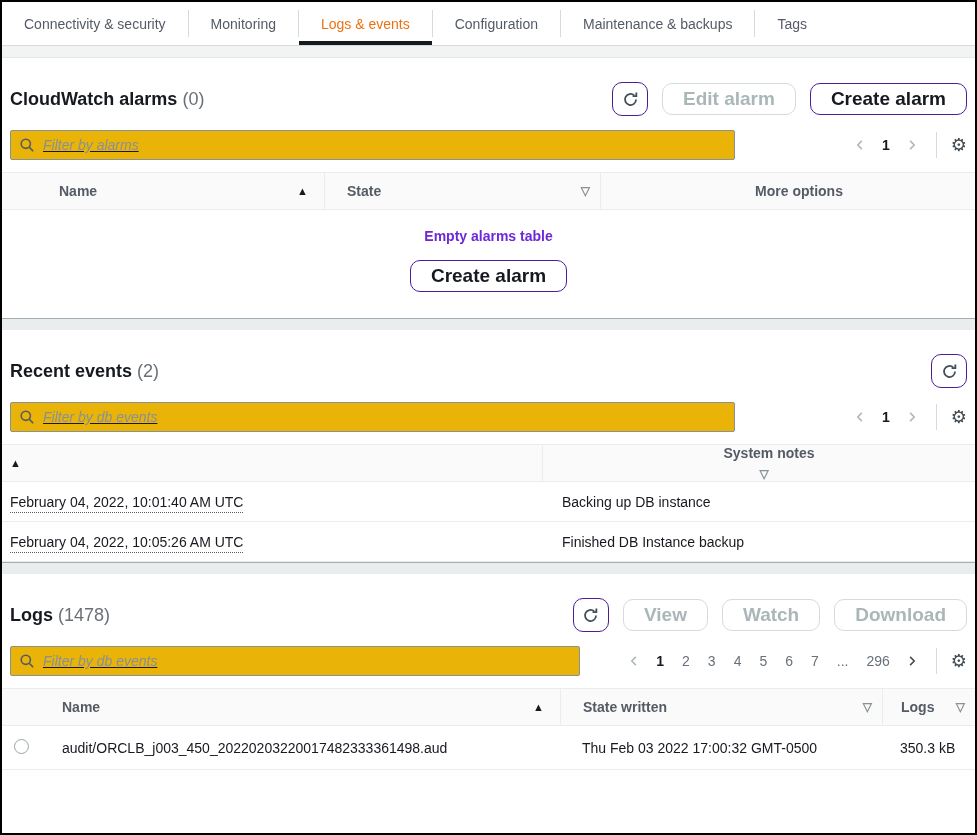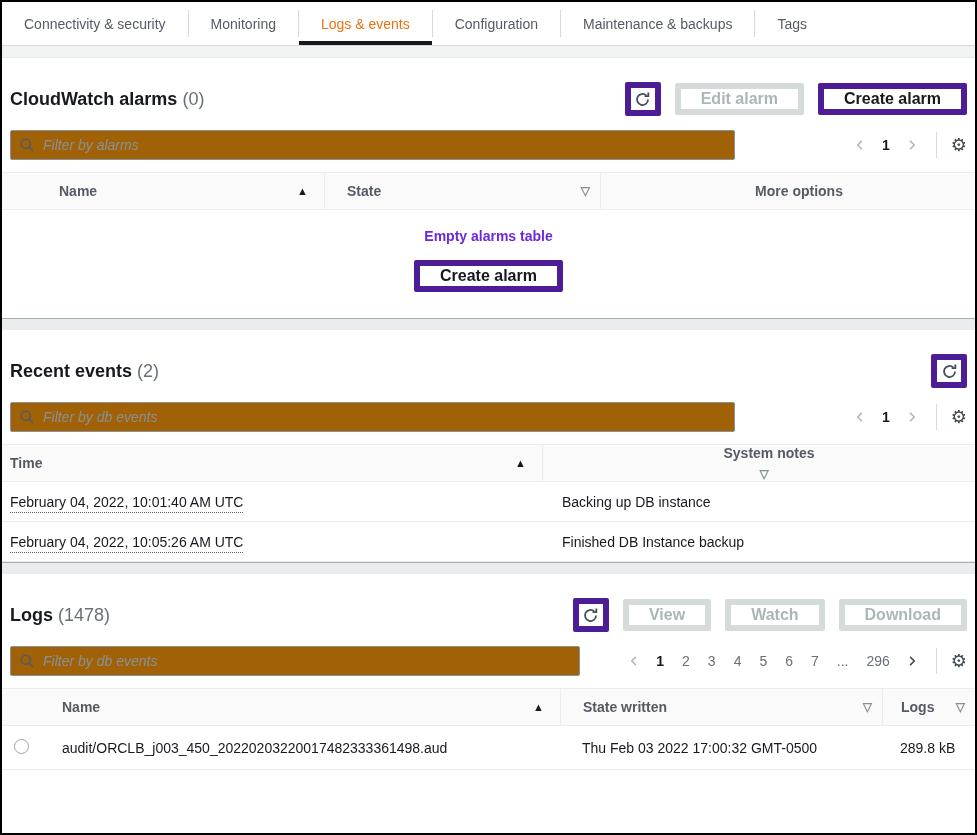--- a/index.html
+++ b/index.html
@@ -19,29 +19,29 @@
   .band { height:12px; background:#eaeded; border-top:1px solid #a6aeb5; }
   .band.first { border-top:none; background:#f2f3f3; border-bottom:1px solid #e4e8e8; }
 
   
   .card { background:#fff; }
   .sec-head { display:flex; justify-content:space-between; align-items:center; padding:24px 8px 0 8px; }
   .sec-title { font-size:18px; font-weight:700; color:#16191f; }
   .sec-title .count { color:#687078; font-weight:400; }
   .actions { display:flex; gap:14px; align-items:center; }
 
-  .btn { height:32px; padding:0 20px; background:#fff; border:6px solid #4c1d95;
-         font-family:inherit; font-size:16px; font-weight:700; color:#16191f; cursor:pointer; border-radius:2px; }
+  .btn { height:32px; padding:0 20px; background:#fff; border:1px solid #4c1d95;
+         font-family:inherit; font-size:19px; font-weight:700; color:#16191f; cursor:pointer; border-radius:10px; }
   .btn:disabled { color:#aab7b8; border-color:#d5dbdb; cursor:default; }
   .btn-icon { width:36px; height:34px; padding:0; display:flex; align-items:center; justify-content:center; color:#414d59; }
 
   .toolrow { display:flex; align-items:center; padding:14px 8px 12px 8px; }
   .filter { position:relative; height:30px; }
   .filter input { width:100%; height:30px; border:1px solid #879196; border-radius:2px;
-                  padding:0 8px 0 32px; font-family:inherit; font-size:14px; color:#16191f; background:#a16207; }
+                  padding:0 8px 0 32px; font-family:inherit; font-size:14px; color:#16191f; background:#eab308;text-decoration:underline; }
   .filter input::placeholder { color:#879196; font-style:italic; }
   .filter .mag { position:absolute; left:9px; top:7px; }
   .filter.wide { width:725px; }
   .filter.narrow { width:570px; }
 
   .pager { margin-left:auto; display:flex; align-items:center; gap:6px; color:#687078; }
   .pg { padding:2px 6px; cursor:pointer; font-size:14px; }
   .pg.current { color:#16191f; font-weight:700; cursor:default; }
   .chev { display:flex; align-items:center; padding:2px 4px; cursor:pointer; }
   .chev.disabled { color:#aab7b8; cursor:default; }
@@ -224,21 +224,20 @@
           <svg width="12" height="14" viewBox="0 0 16 16">
               <polyline points="5.5,2.5 11,8 5.5,13.5" fill="none" stroke="currentColor" stroke-width="2"></polyline>
             </svg>
         </span>
         <span class="pager-div"></span>
         <span class="gear">⚙</span>
       </div>
     </div>
     <div class="thead events-grid">
       <div class="th time">
-        <span class="lbl">Time</span>
         <span class="sort-asc">▲</span>
       </div>
       <div class="th notes sep">
         <span class="lbl">System notes</span>
         <span class="sort-desc">▽</span>
       </div>
     </div>
     <div class="trow events-grid">
       <div class="cell-time"><span>February 04, 2022, 10:01:40 AM UTC</span></div>
       <div class="cell-note">Backing up DB instance</div>
@@ -317,17 +316,17 @@
       </div>
       <div class="th logs sep">
         <span class="lbl">Logs</span>
         <span class="sort-desc">▽</span>
       </div>
     </div>
     <div class="trow logs-grid">
       <div><span class="radio"></span></div>
       <div class="cell-name">audit/ORCLB_j003_450_20220203220017482333361498.aud</div>
       <div class="cell-written">Thu Feb 03 2022 17:00:32 GMT-0500</div>
-      <div class="cell-size">289.8 kB</div>
+      <div class="cell-size">350.3 kB</div>
     </div>
   </section>
 
 </div>
 
 </body></html>

